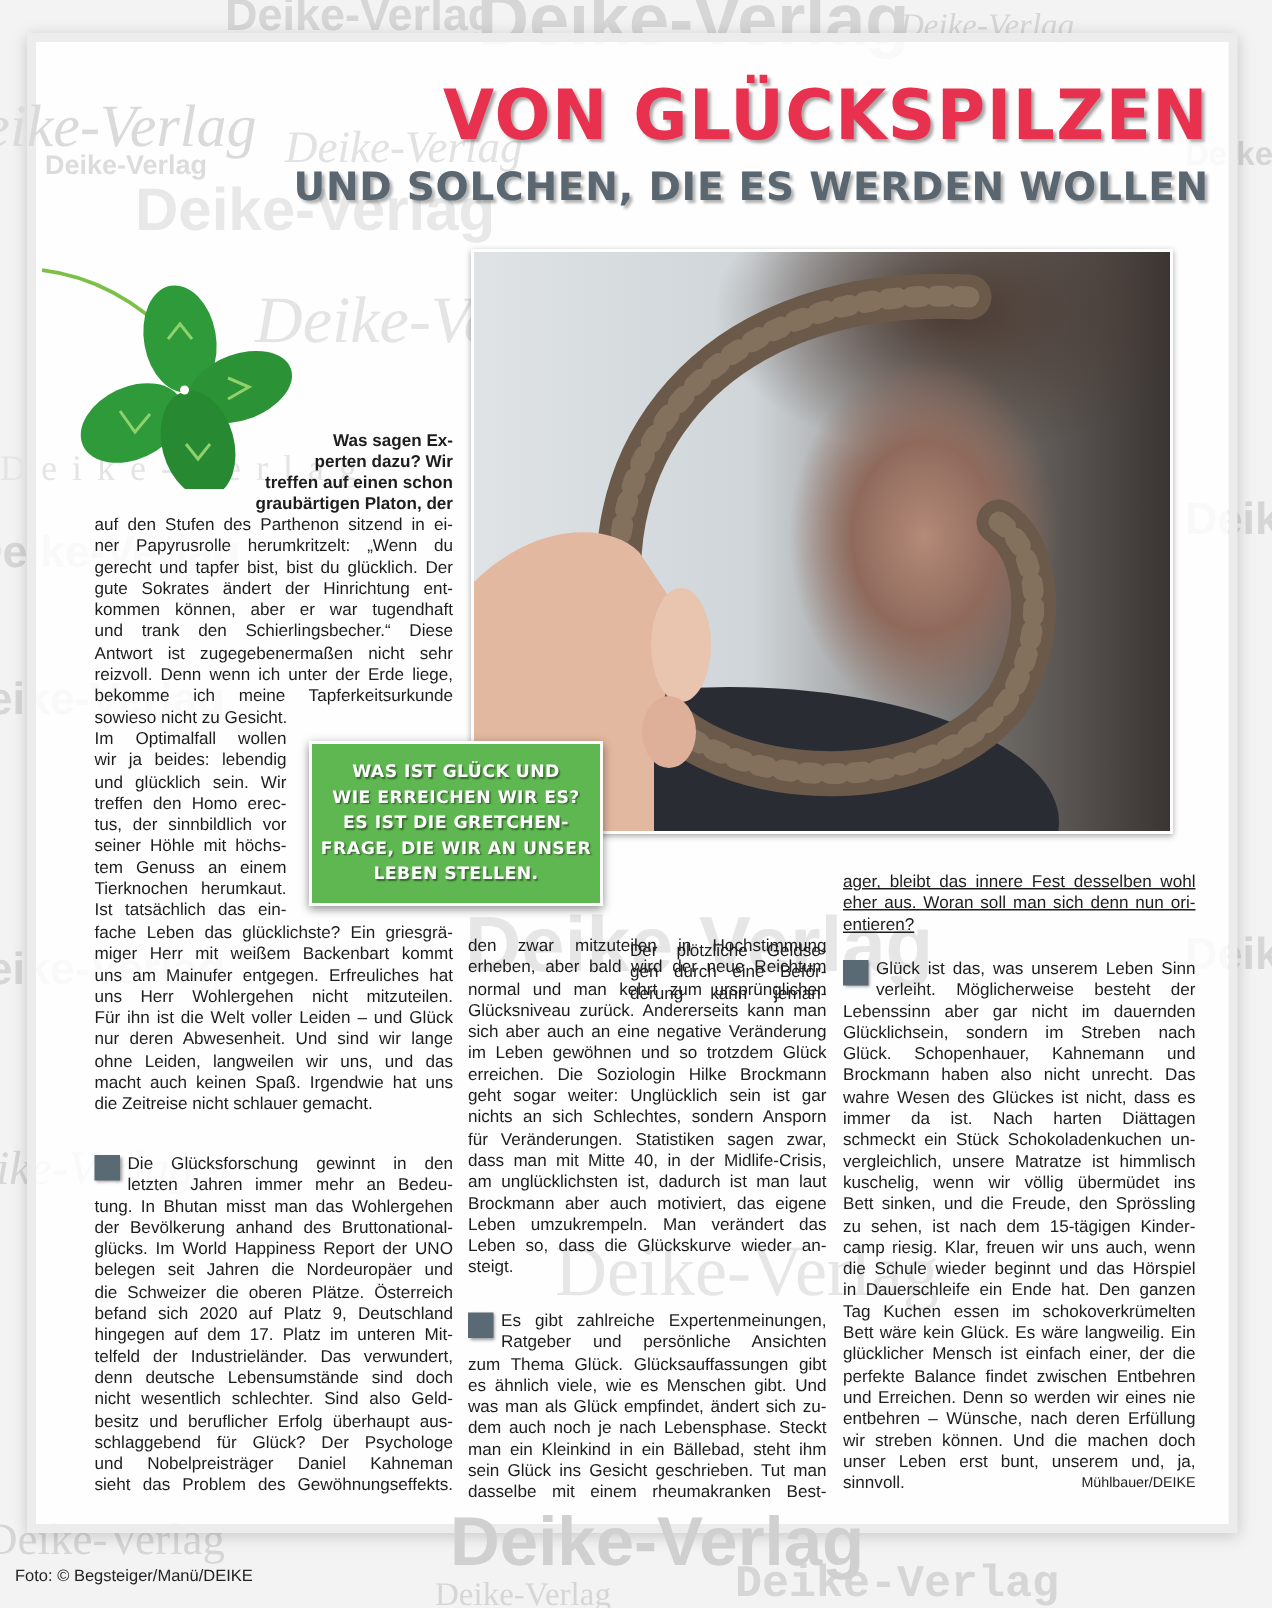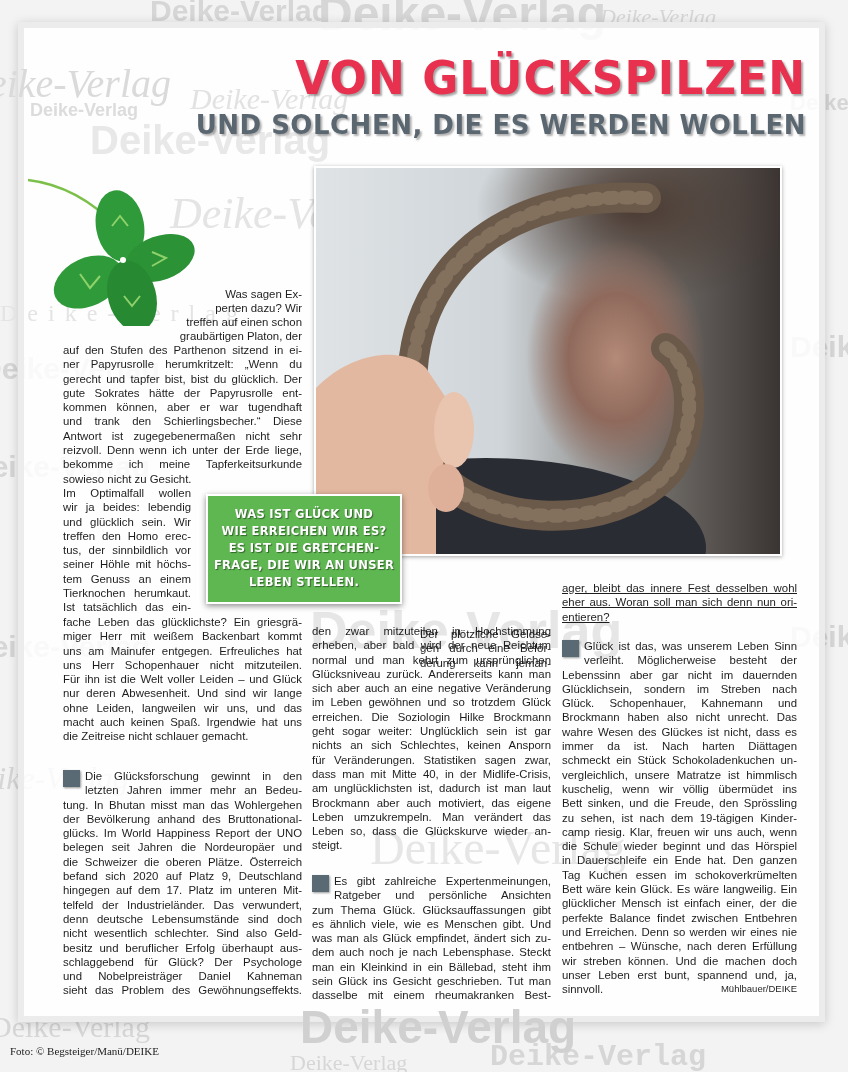--- a/index.html
+++ b/index.html
@@ -59,31 +59,31 @@
   }
   .pull div { display:block; }
 
   .txt {
     font-family:"Liberation Sans", sans-serif; font-size:11.4px; line-height:14.3px;
     color:#1d1d1d; text-align:justify; text-align-last:left;
     position:absolute; z-index:3;
   }
   .line { display:block; white-space:nowrap; text-align:justify; text-align-last:justify; }
   .line.last { text-align-last:left; }
-  .line.r { text-align:left; text-align-last:right; }
+  .line.r { text-align:left; text-align-last:right;font-weight:bold; }
 
   .sqr {
     display:inline-block; width:17px; height:17px; background:#5a6a74;
     box-shadow:1px 1px 2px rgba(0,0,0,0.4); vertical-align:top; margin-right:5px; margin-top:1px;
     float:left;
   }
   .credit-end { float:right; font-size:9.5px; }
   .photo-credit {
     position:absolute; left:10px; top:1045px; z-index:3;
-    font-family:Liberation Serif, serif; font-size:11px; color:#222;text-align:center;
+    font-family:Liberation Sans, sans-serif; font-size:11px; color:#222;text-align:center;
   }
 </style>
 </head>
 <body>
 
 <div>
   <div class="wm sans" style="left:150px;top:-6px;font-size:30px;">Deike-Verlag</div>
   <div class="wm sans" style="left:318px;top:-14px;font-size:48px;">Deike-Verlag</div>
   <div class="wm ital" style="left:600px;top:4px;font-size:22px;">Deike-Verlag</div>
   <div class="wm ital" style="left:-40px;top:60px;font-size:40px;z-index:2;color:#dadada;">Deike-Verlag</div>
@@ -154,21 +154,21 @@
 </div>
 <div class="txt" style="left:130px;top:315px;width:172px;">
   <span class="line r">treffen auf einen schon</span>
   <span class="line r">graubärtigen Platon, der</span>
 </div>
 
 <div class="txt" style="left:63px;top:343px;width:239px;">
   <span class="line">auf den Stufen des Parthenon sitzend in ei-</span>
   <span class="line">ner Papyrusrolle herumkritzelt: „Wenn du</span>
   <span class="line">gerecht und tapfer bist, bist du glücklich. Der</span>
-  <span class="line">gute Sokrates hätte der Papyrusrolle ent-</span>
+  <span class="line">gute Sokrates ändert der Hinrichtung ent-</span>
   <span class="line">kommen können, aber er war tugendhaft</span>
   <span class="line">und trank den Schierlingsbecher.“ Diese</span>
   <span class="line">Antwort ist zugegebenermaßen nicht sehr</span>
   <span class="line">reizvoll. Denn wenn ich unter der Erde liege,</span>
   <span class="line">bekomme ich meine Tapferkeitsurkunde</span>
   <span class="line last">sowieso nicht zu Gesicht.</span>
 </div>
 
 <div class="txt" style="left:63px;top:486px;width:128px;">
   <span class="line">Im Optimalfall wollen</span>
@@ -179,21 +179,21 @@
   <span class="line">seiner Höhle mit höchs-</span>
   <span class="line">tem Genuss an einem</span>
   <span class="line">Tierknochen herumkaut.</span>
   <span class="line">Ist tatsächlich das ein-</span>
 </div>
 
 <div class="txt" style="left:63px;top:615px;width:239px;">
   <span class="line">fache Leben das glücklichste? Ein griesgrä-</span>
   <span class="line">miger Herr mit weißem Backenbart kommt</span>
   <span class="line">uns am Mainufer entgegen. Erfreuliches hat</span>
-  <span class="line">uns Herr Schopenhauer nicht mitzuteilen.</span>
+  <span class="line">uns Herr Wohlergehen nicht mitzuteilen.</span>
   <span class="line">Für ihn ist die Welt voller Leiden – und Glück</span>
   <span class="line">nur deren Abwesenheit. Und sind wir lange</span>
   <span class="line">ohne Leiden, langweilen wir uns, und das</span>
   <span class="line">macht auch keinen Spaß. Irgendwie hat uns</span>
   <span class="line last">die Zeitreise nicht schlauer gemacht.</span>
 </div>
 
 <div class="txt" style="left:63px;top:769px;width:239px;">
   <span class="sqr"></span>
   <span class="line">Die Glücksforschung gewinnt in den</span>
@@ -221,21 +221,21 @@
 </div>
 <div class="txt" style="left:312px;top:624px;width:239px;">
   <span class="line">den zwar mitzuteilen in Hochstimmung</span>
   <span class="line">erheben, aber bald wird der neue Reichtum</span>
   <span class="line">normal und man kehrt zum ursprünglichen</span>
   <span class="line">Glücksniveau zurück. Andererseits kann man</span>
   <span class="line">sich aber auch an eine negative Veränderung</span>
   <span class="line">im Leben gewöhnen und so trotzdem Glück</span>
   <span class="line">erreichen. Die Soziologin Hilke Brockmann</span>
   <span class="line">geht sogar weiter: Unglücklich sein ist gar</span>
-  <span class="line">nichts an sich Schlechtes, keinen Ansporn</span>
+  <span class="line">nichts an sich Schlechtes, sondern Ansporn</span>
   <span class="line">für Veränderungen. Statistiken sagen zwar,</span>
   <span class="line">dass man mit Mitte 40, in der Midlife-Crisis,</span>
   <span class="line">am unglücklichsten ist, dadurch ist man laut</span>
   <span class="line">Brockmann aber auch motiviert, das eigene</span>
   <span class="line">Leben umzukrempeln. Man verändert das</span>
   <span class="line">Leben so, dass die Glückskurve wieder an-</span>
   <span class="line last">steigt.</span>
 </div>
 
 <div class="txt" style="left:312px;top:874px;width:239px;">
@@ -264,31 +264,31 @@
   <span class="line">Lebenssinn aber gar nicht im dauernden</span>
   <span class="line">Glücklichsein, sondern im Streben nach</span>
   <span class="line">Glück. Schopenhauer, Kahnemann und</span>
   <span class="line">Brockmann haben also nicht unrecht. Das</span>
   <span class="line">wahre Wesen des Glückes ist nicht, dass es</span>
   <span class="line">immer da ist. Nach harten Diättagen</span>
   <span class="line">schmeckt ein Stück Schokoladenkuchen un-</span>
   <span class="line">vergleichlich, unsere Matratze ist himmlisch</span>
   <span class="line">kuschelig, wenn wir völlig übermüdet ins</span>
   <span class="line">Bett sinken, und die Freude, den Sprössling</span>
-  <span class="line">zu sehen, ist nach dem 19-tägigen Kinder-</span>
+  <span class="line">zu sehen, ist nach dem 15-tägigen Kinder-</span>
   <span class="line">camp riesig. Klar, freuen wir uns auch, wenn</span>
   <span class="line">die Schule wieder beginnt und das Hörspiel</span>
   <span class="line">in Dauerschleife ein Ende hat. Den ganzen</span>
   <span class="line">Tag Kuchen essen im schokoverkrümelten</span>
   <span class="line">Bett wäre kein Glück. Es wäre langweilig. Ein</span>
   <span class="line">glücklicher Mensch ist einfach einer, der die</span>
   <span class="line">perfekte Balance findet zwischen Entbehren</span>
   <span class="line">und Erreichen. Denn so werden wir eines nie</span>
   <span class="line">entbehren – Wünsche, nach deren Erfüllung</span>
   <span class="line">wir streben können. Und die machen doch</span>
-  <span class="line">unser Leben erst bunt, spannend und, ja,</span>
+  <span class="line">unser Leben erst bunt, unserem und, ja,</span>
   <span class="line last" style="text-align-last:auto;">
     <span>sinnvoll.</span>
     <span class="credit-end">Mühlbauer/DEIKE</span>
   </span>
 </div>
 
 <div class="photo-credit">Foto: © Begsteiger/Manü/DEIKE</div>
 
 </body></html>

